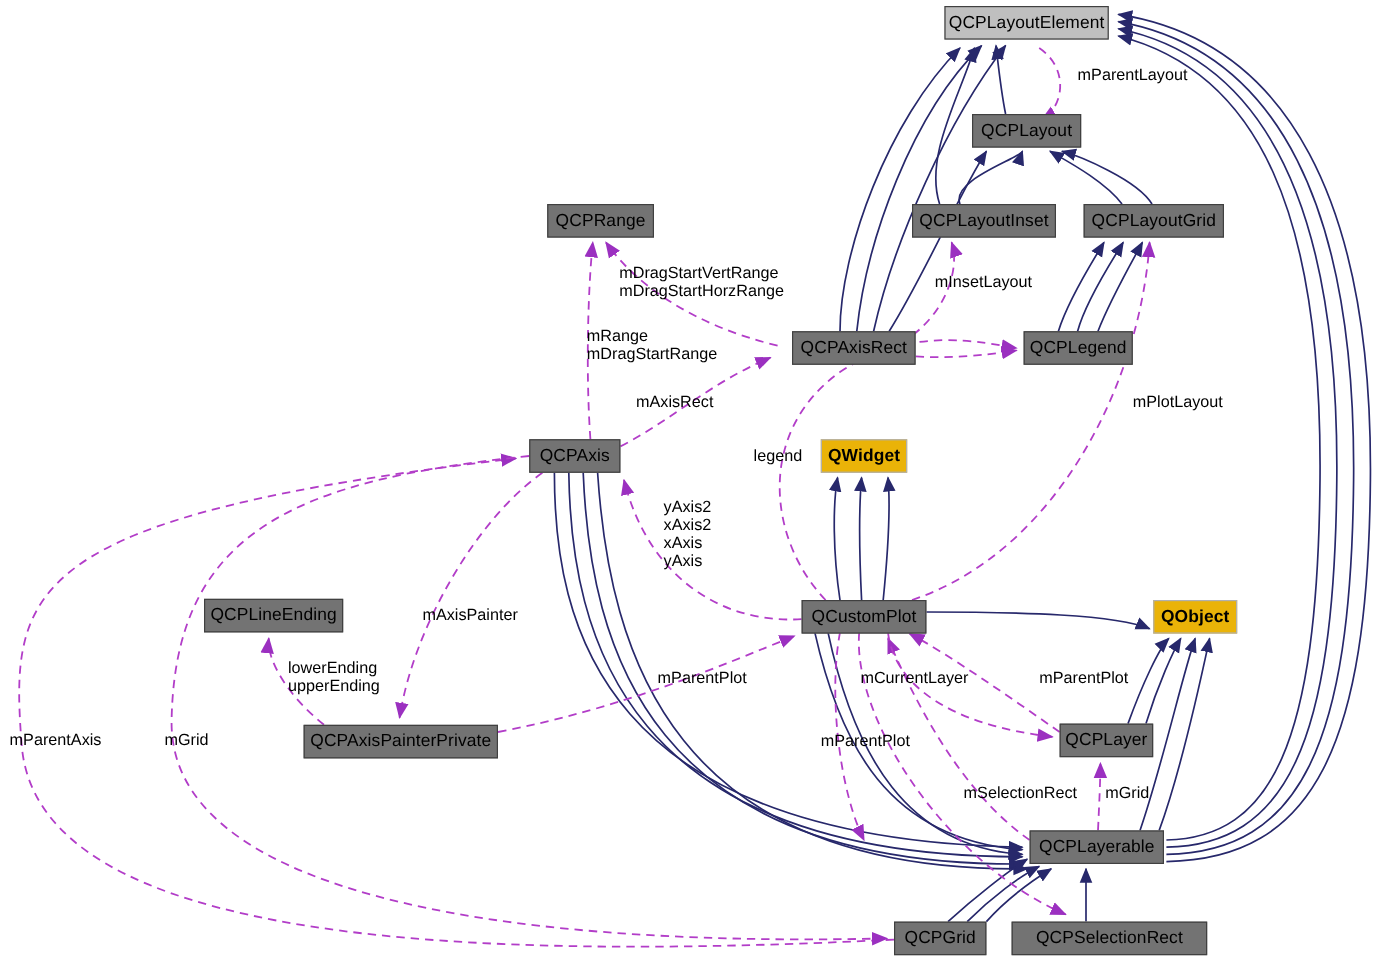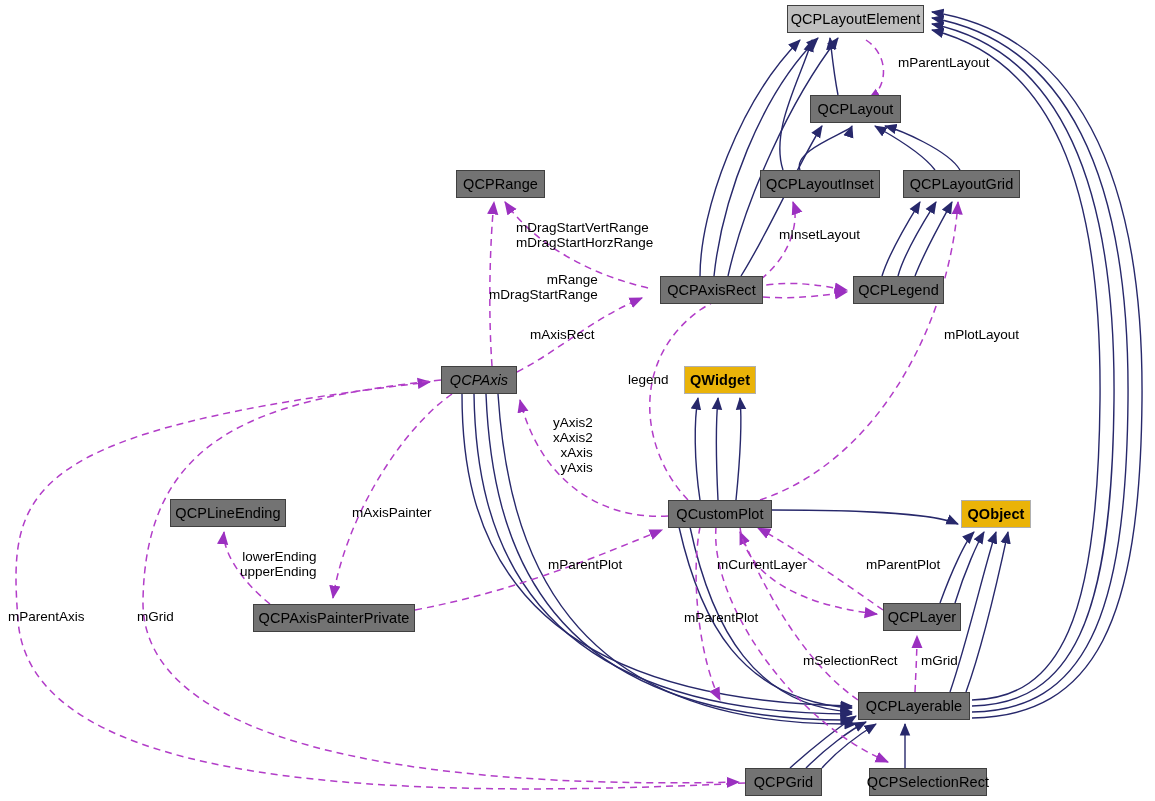--- a/index.html
+++ b/index.html
@@ -51,21 +51,21 @@
     padding: 0 6px;
   }
   .edge-label {
     position: absolute;
     font-size: 13.5px;
     color: #000000;
     white-space: pre;
     line-height: 15px;
     text-align: left;
   }
-  .edge-label.center { text-align: right; }
+  .edge-label.center { text-align: left; }
 </style>
 </head>
 <body>
 
 <div id="diagram">
 
   <svg id="edge-layer" viewBox="0 0 1155 801" width="1155" height="801" xmlns="http://www.w3.org/2000/svg">
     <defs>
       <marker id="arrow-inherit" viewBox="0 0 12 10" refX="11" refY="5" markerWidth="9" markerHeight="8" orient="auto-start-reverse">
         <path d="M0,0 L12,5 L0,10 Z" fill="#27286b"></path>
@@ -185,21 +185,21 @@
   </div>
   <div class="node" style="left:903px; top:170px; width:117px;">
     <span class="node-label">QCPLayoutGrid</span>
   </div>
   <div class="node" style="left:660px; top:276px; width:103px;">
     <span class="node-label">QCPAxisRect</span>
   </div>
   <div class="node" style="left:853px; top:276px; width:91px;">
     <span class="node-label">QCPLegend</span>
   </div>
-  <div class="node" style="left:441px; top:366px; width:76px;font-style:italic;">
+  <div class="node" style="left:441px; top:366px; width:76px;">
     <span class="node-label">QCPAxis</span>
   </div>
   <div class="node external" style="left:684px; top:366px; width:72px;">
     <span class="node-label">QWidget</span>
   </div>
   <div class="node" style="left:170px; top:499px; width:116px;">
     <span class="node-label">QCPLineEnding</span>
   </div>
   <div class="node" style="left:668px; top:500px; width:104px;">
     <span class="node-label">QCustomPlot</span>
@@ -212,21 +212,21 @@
   </div>
   <div class="node" style="left:883px; top:603px; width:78px;">
     <span class="node-label">QCPLayer</span>
   </div>
   <div class="node" style="left:858px; top:692px; width:112px;">
     <span class="node-label">QCPLayerable</span>
   </div>
   <div class="node" style="left:745px; top:768px; width:77px;text-align:right;">
     <span class="node-label">QCPGrid</span>
   </div>
-  <div class="node" style="left:869px; top:768px; width:118px;">
+  <div class="node" style="left:843px; top:768px; width:163px;">
     <span class="node-label">QCPSelectionRect</span>
   </div>
 
   <div class="edge-label" style="left:898px; top:55px;">mParentLayout</div>
   <div class="edge-label" style="left:516px; top:220px;">mDragStartVertRange
 mDragStartHorzRange</div>
   <div class="edge-label" style="left:779px; top:227px;">mInsetLayout</div>
   <div class="edge-label center" style="left:489px; top:272px;">mRange
 mDragStartRange</div>
   <div class="edge-label" style="left:944px; top:327px;">mPlotLayout</div>

